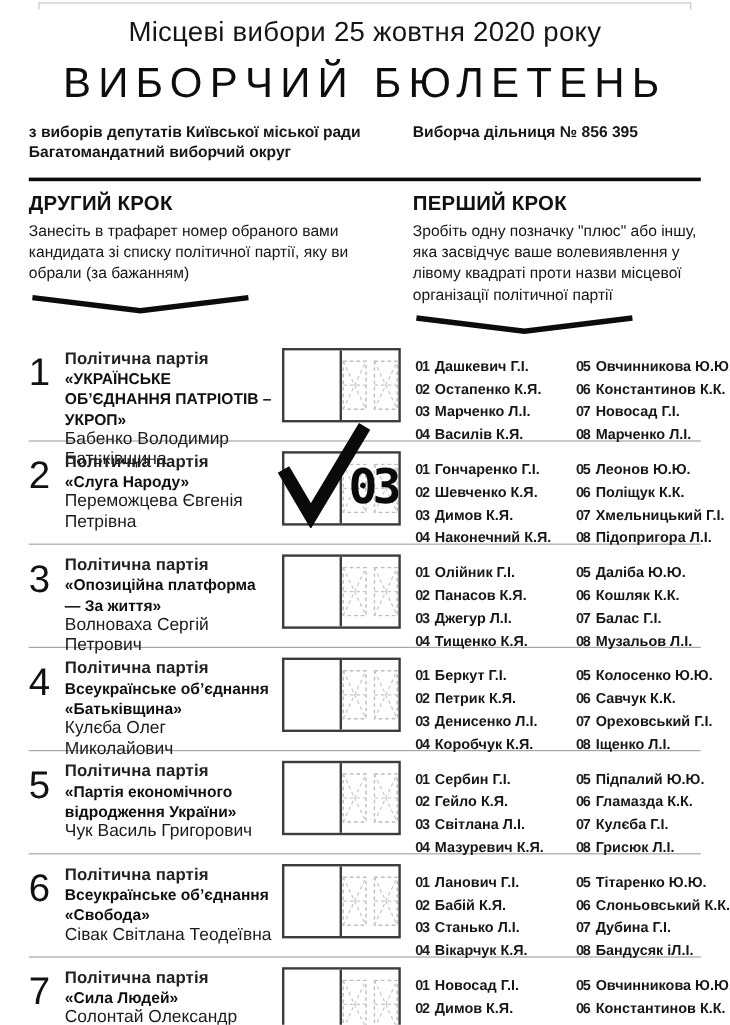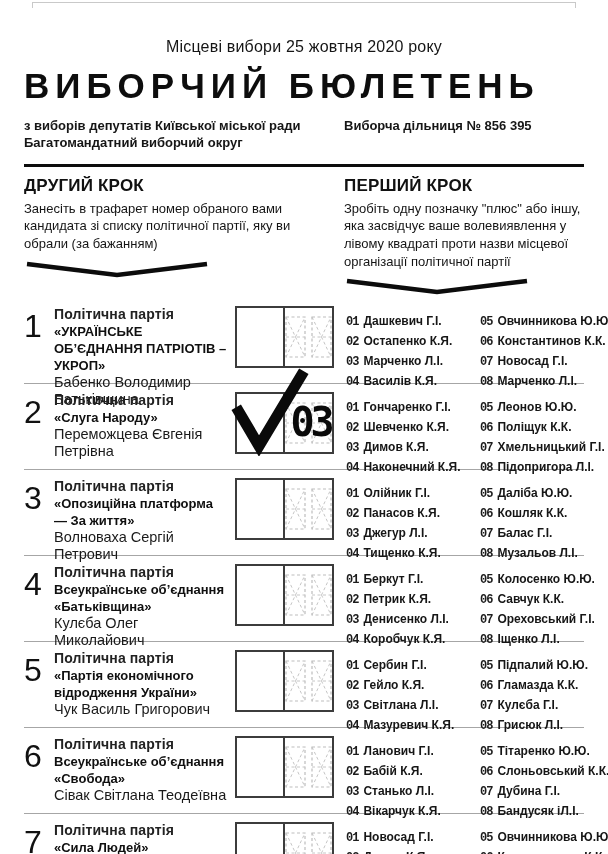--- a/index.html
+++ b/index.html
@@ -7,24 +7,24 @@
     width:608px;height:854px;overflow:hidden;position:relative;
     font-family:"Liberation Sans","DejaVu Sans",sans-serif;color:#111;
     -webkit-font-smoothing:antialiased;
   }
   .ballot{padding:0 24px;}
   .top-rule{
     height:5px;margin:2px 8px 0 8px;
     border-top:1px solid #c9c9c9;border-left:1px solid #c9c9c9;border-right:1px solid #c9c9c9;
   }
   .election-header{
-    margin-top:30px;text-align:center;font-size:16px;letter-spacing:.2px;color:#151515;
+    margin-top:5px;text-align:center;font-size:23px;letter-spacing:.2px;color:#151515;
   }
   .title{
-    margin:10px 0 12px 0;text-align:left;font-weight:700;
+    margin:10px 0 12px 0;text-align:center;font-weight:400;
     font-size:35px;letter-spacing:6px;color:#0d0d0d;white-space:nowrap;
   }
   .district-row{display:grid;grid-template-columns:320px 1fr;margin-top:2px;}
   .district{font-size:13px;font-weight:bold;line-height:1.3;color:#161616;}
   .thick-rule{height:3px;background:#0c0c0c;margin-top:12px;}
   .steps{display:grid;grid-template-columns:320px 1fr;padding-top:9px;}
   .step h2{margin:0 0 4px 0;font-size:17px;font-weight:bold;letter-spacing:.2px;}
   .step p{margin:0;font-size:13px;line-height:1.36;max-width:292px;color:#151515;}
   .chevron{display:block;margin-top:8px;}
   
@@ -51,21 +51,21 @@
     position:absolute;left:0;right:-4px;top:50%;transform:translateY(-52%);
     text-align:center;font-family:"DejaVu Sans Mono",monospace;font-weight:bold;
     font-size:40px;letter-spacing:-4px;color:#0a0a0a;line-height:1;pointer-events:none;
   }
   .checkmark{position:absolute;left:-10px;top:-26px;display:none;pointer-events:none;}
   .party-row.checked .checkmark{display:block;}
   .cand-cols{flex:1;display:flex;gap:8px;padding-top:8px;padding-left:12px;}
   .cand-col{width:126px;}
   .cand{display:flex;gap:5px;margin-bottom:5px;white-space:nowrap;align-items:baseline;}
   .cand-num{
-    font-family:Liberation Mono, monospace;font-weight:bold;font-size:12px;
+    font-family:Liberation Sans, sans-serif;font-weight:bold;font-size:12px;
     letter-spacing:-1px;color:#1c1c1c;
   }
   .cand-name{font-size:12px;font-weight:600;color:#161616;}
 </style>
 </head>
 <body>
 
 <div class="ballot">
 
   <div class="top-rule"></div>

